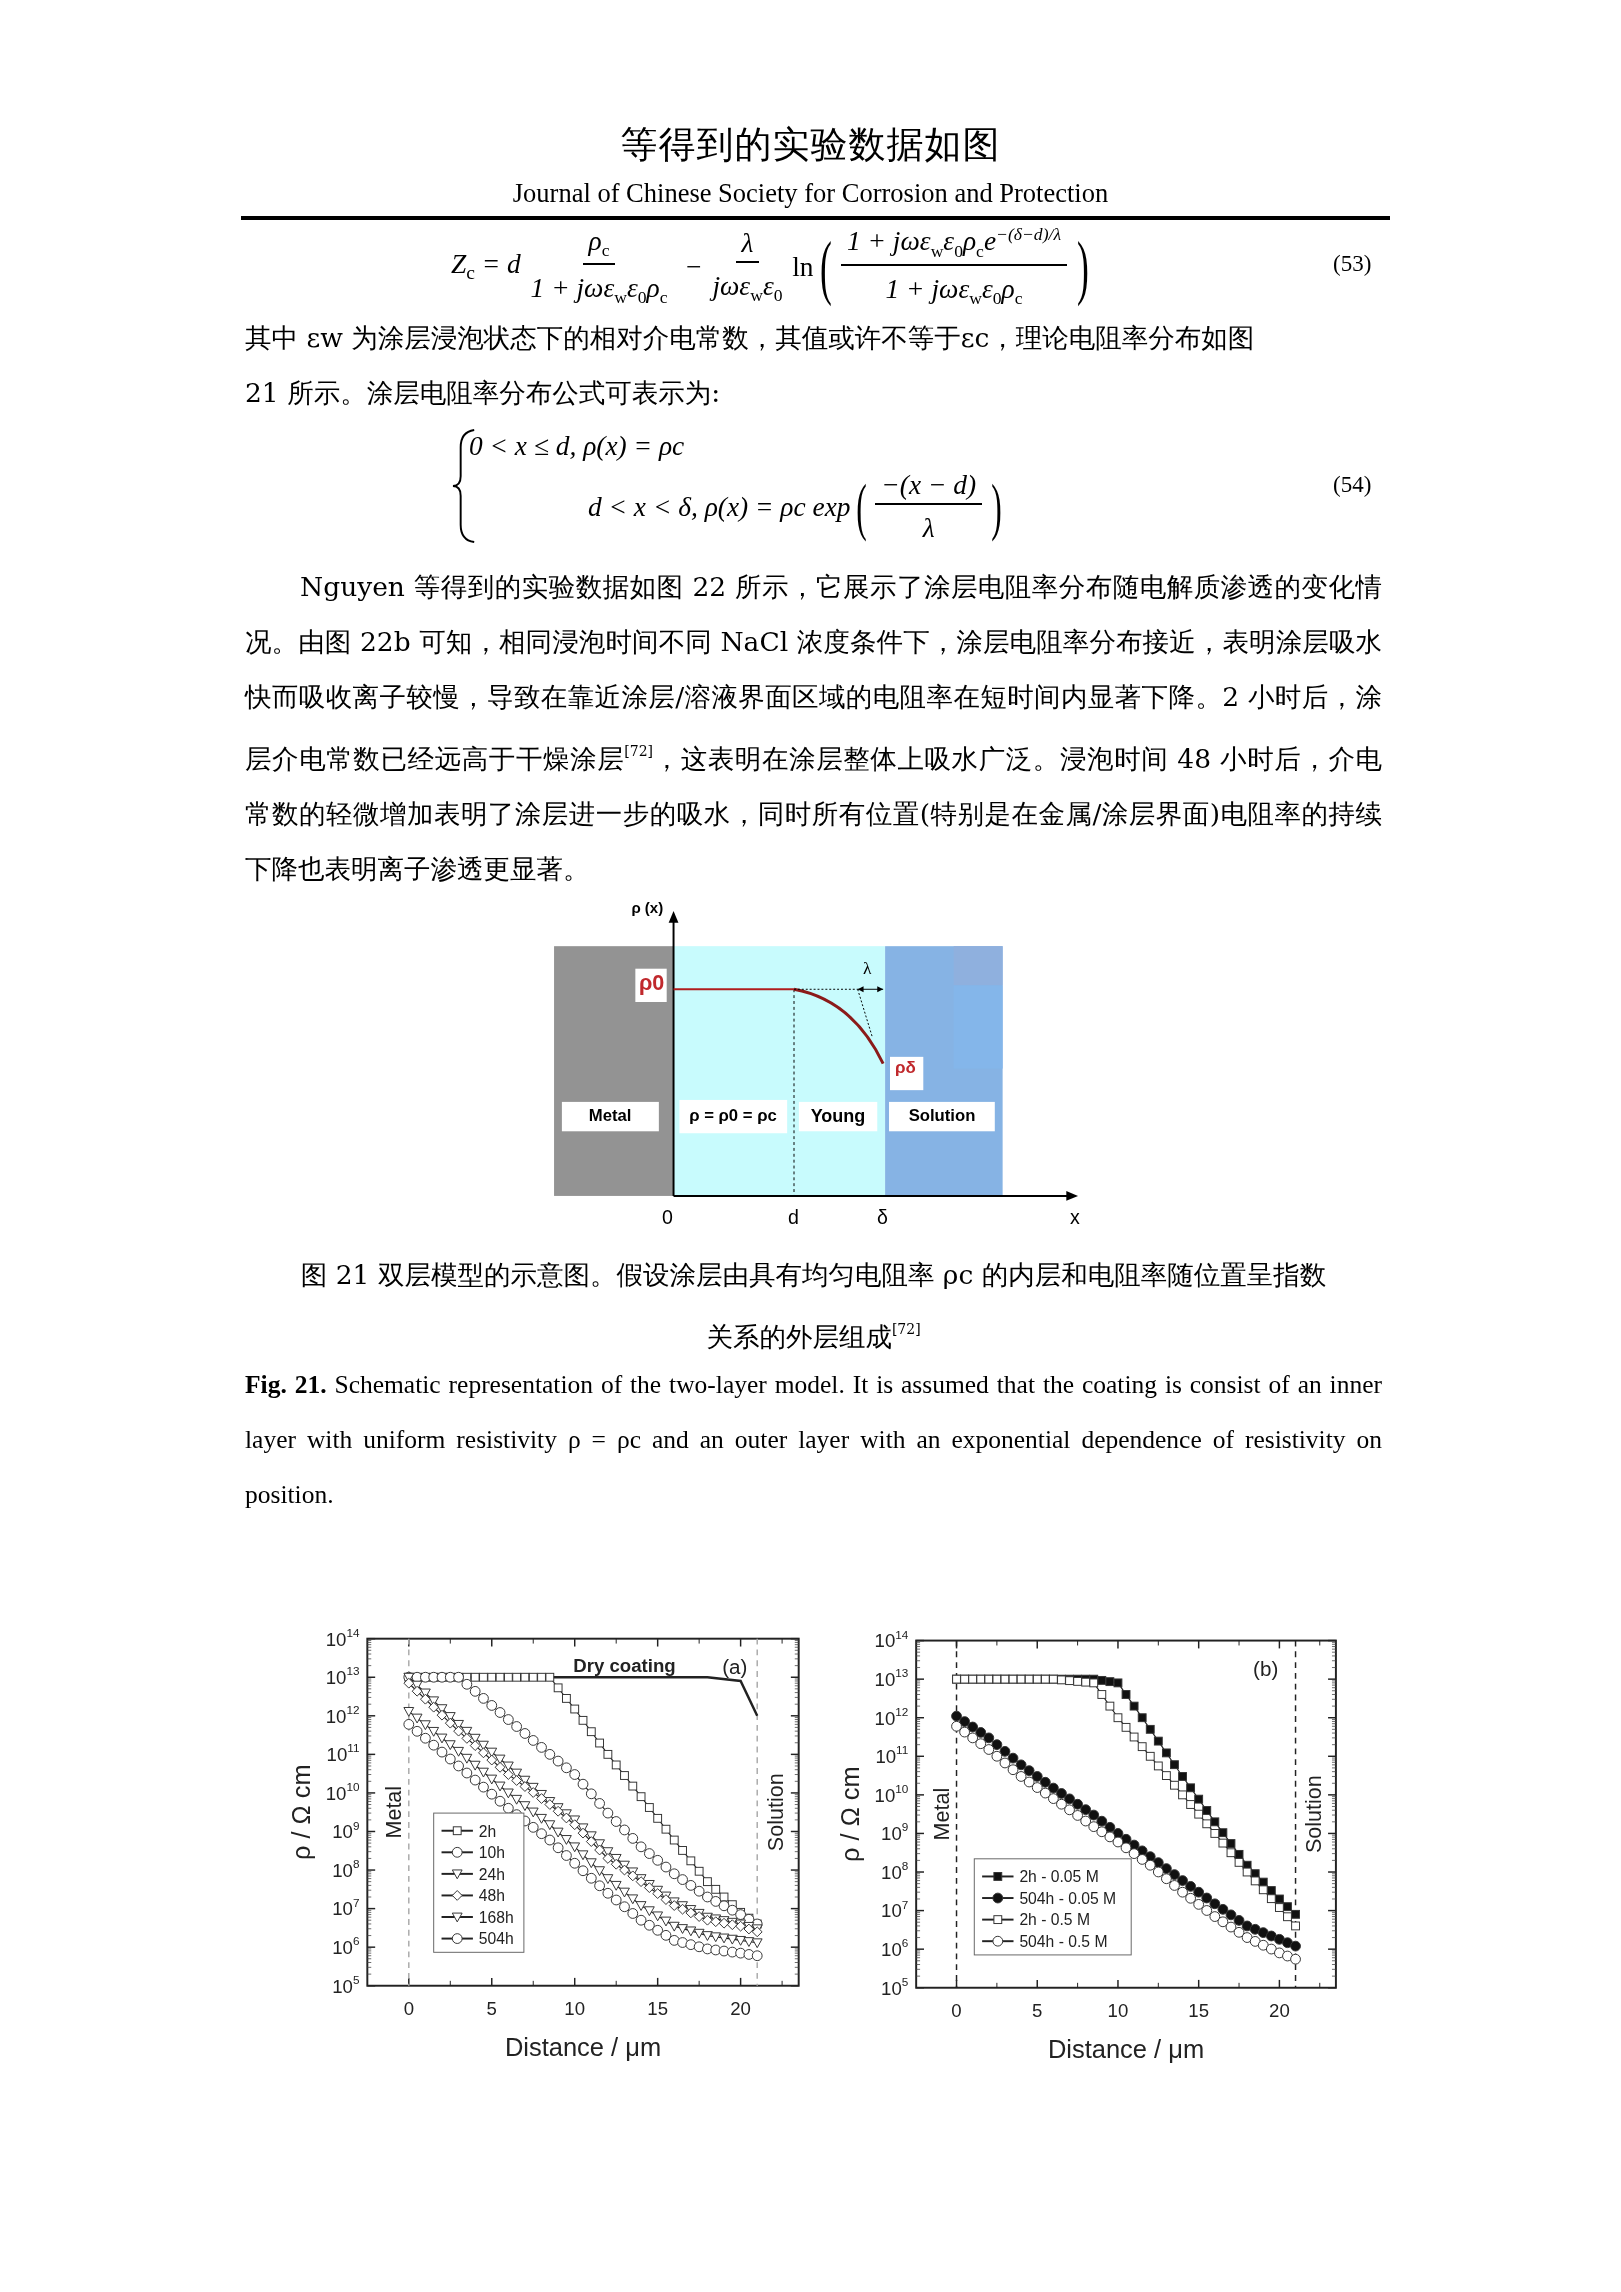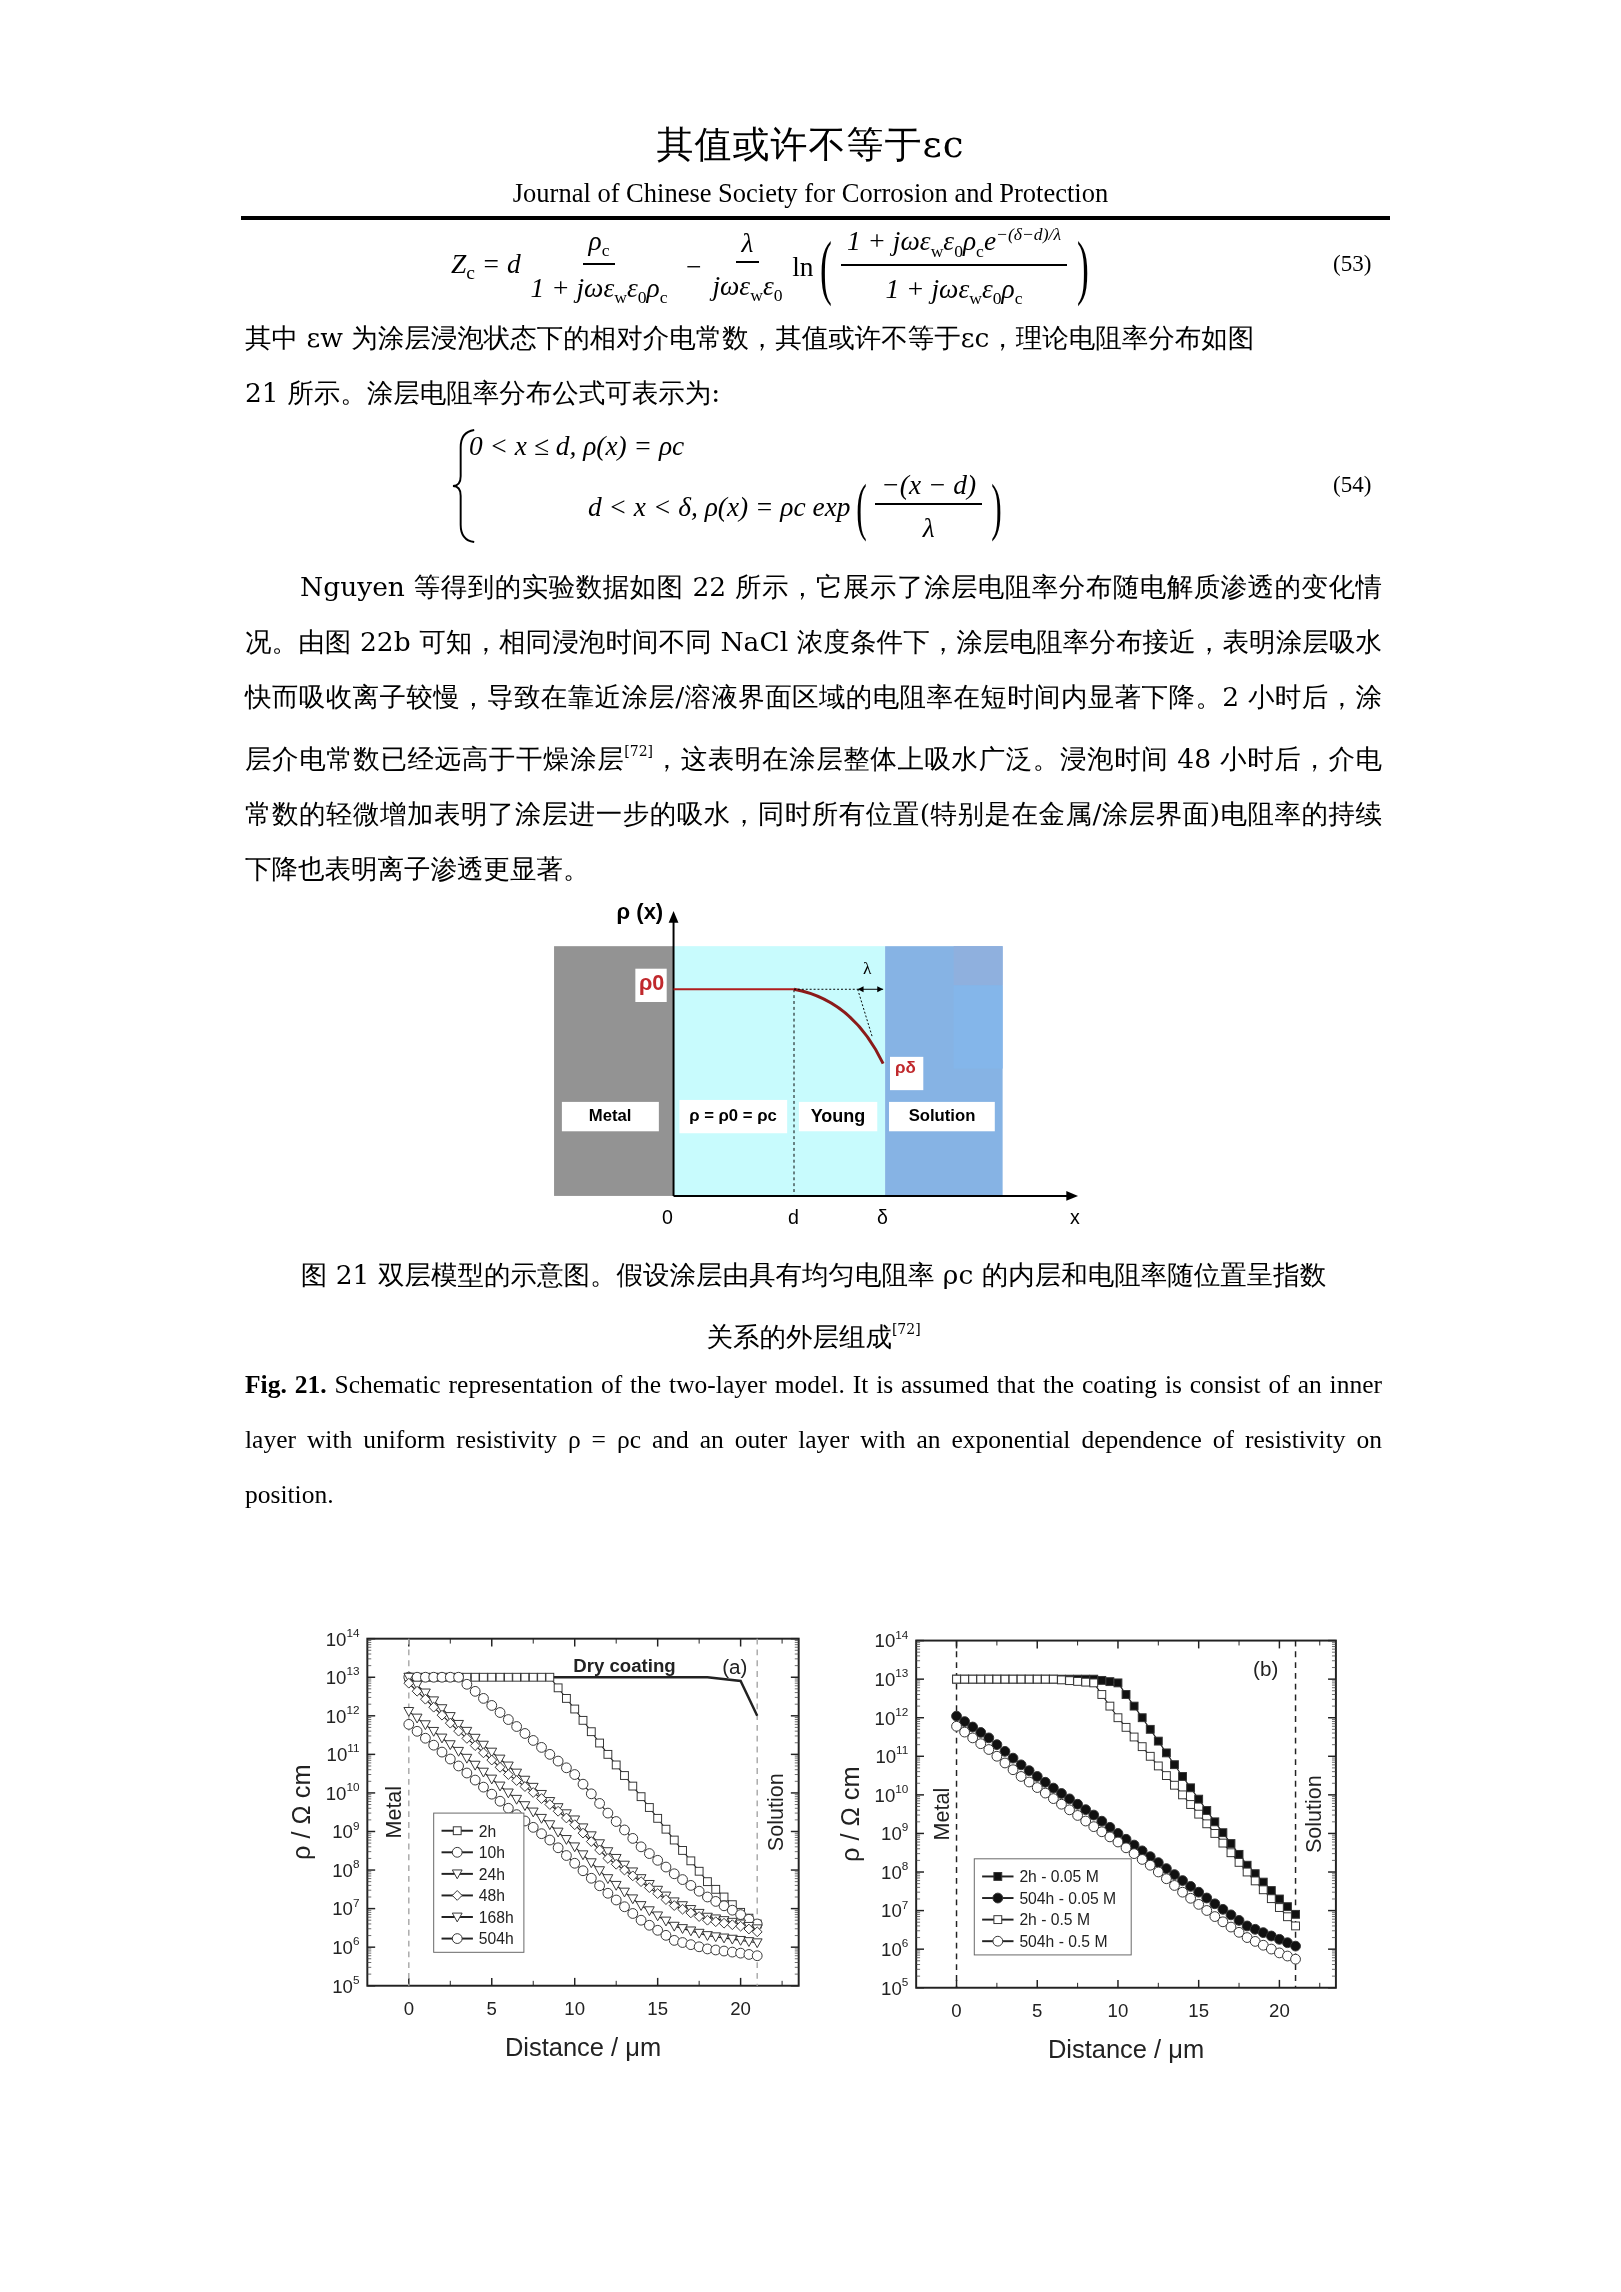--- a/index.html
+++ b/index.html
@@ -18,21 +18,21 @@
   sup.ref { font-size: 14px; vertical-align: 11.8px; }
   .cap-cn { left: 245px; width: 1137px; text-align: center; font-size: 26.5px; line-height: 55px; font-family: "DejaVu Serif", serif; }
   .cap-en { left: 245px; width: 1137px; font-size: 25.5px; line-height: 55px; text-align: justify; text-align-last: left; }
   .cap-en b { font-weight: bold; }
   .sans { font-family: "Liberation Sans", "DejaVu Sans", sans-serif; }
   svg text { font-family: "Liberation Sans", "DejaVu Sans", sans-serif; }
 </style>
 </head>
 <body>
 
-<div class="abs hdr-cn">其值或许不等于εc</div>
+<div class="abs hdr-cn">等得到的实验数据如图</div>
 <div class="abs hdr-en">Journal of Chinese Society for Corrosion and Protection</div>
 <div class="abs rule"></div>
 
 <div class="abs eq" style="left:451px; top:223px; height:88px; display:flex; align-items:center;font-family:Liberation Serif, serif;">
   <span>Z<sub style="font-style:normal;font-size:19.6px;">c</sub>&nbsp;=&nbsp;d</span>
   <span class="frac">
     <span class="num">ρ<sub style="font-style:normal;font-size:17.6px;">c</sub></span>
     <span class="den">1 + jωε<sub style="font-style:normal;font-size:17.6px;">w</sub>ε<sub style="font-style:normal;font-size:17.6px;">0</sub>ρ<sub style="font-style:normal;font-size:17.6px;">c</sub></span>
   </span>
   <span>&nbsp;−</span>
@@ -98,21 +98,21 @@
     <polygon points="320,84 326,81 326,87" fill="#000"></polygon>
     <polygon points="346,84 340,81 340,87" fill="#000"></polygon>
 
     <rect x="93" y="63" width="32" height="34" fill="#fff"></rect>
     <rect x="353" y="153" width="34" height="34" fill="#fff"></rect>
     <rect x="18" y="199" width="99" height="30" fill="#fff"></rect>
     <rect x="138" y="197" width="110" height="34" fill="#fff"></rect>
     <rect x="260" y="199" width="80" height="30" fill="#fff"></rect>
     <rect x="352" y="199" width="108" height="30" fill="#fff"></rect>
   </svg>
-  <span class="abs sans" style="left:127px; top:-7.8px; font-size:22px; font-weight:bold; transform:translateX(-100%); padding-right:7.8px;">ρ (x)</span>
+  <span class="abs sans" style="left:127px; top:-7.8px; font-size:15px; font-weight:bold; transform:translateX(-100%); padding-right:7.8px;">ρ (x)</span>
   <span class="abs sans" style="left:95px; top:63px; font-size:21.6px; font-weight:bold; color:#c0282c;">ρ0</span>
   <span class="abs sans" style="left:351px; top:151px; font-size:17px; font-weight:bold; color:#c0282c;">ρδ</span>
   <span class="abs" style="left:319px; top:51px; font-size:17.6px;">λ</span>
   <span class="abs sans" style="left:17.6px; top:199px; width:97px; text-align:center; font-size:16.7px; font-weight:bold;">Metal</span>
   <span class="abs sans" style="left:135px; top:199px; width:108px; text-align:center; font-size:16.7px; font-weight:bold;">ρ = ρ0 = ρc</span>
   <span class="abs sans" style="left:255px; top:199px; width:78px; text-align:center; font-size:18px; font-weight:bold;">Young</span>
   <span class="abs sans" style="left:345px; top:199px; width:106px; text-align:center; font-size:16.7px; font-weight:bold;">Solution</span>
   <span class="abs sans" style="left:118px; top:299px; font-size:19.6px;">0</span>
   <span class="abs sans" style="left:244px; top:299px; font-size:19.6px;">d</span>
   <span class="abs sans" style="left:333px; top:299px; font-size:19.6px;">δ</span>

